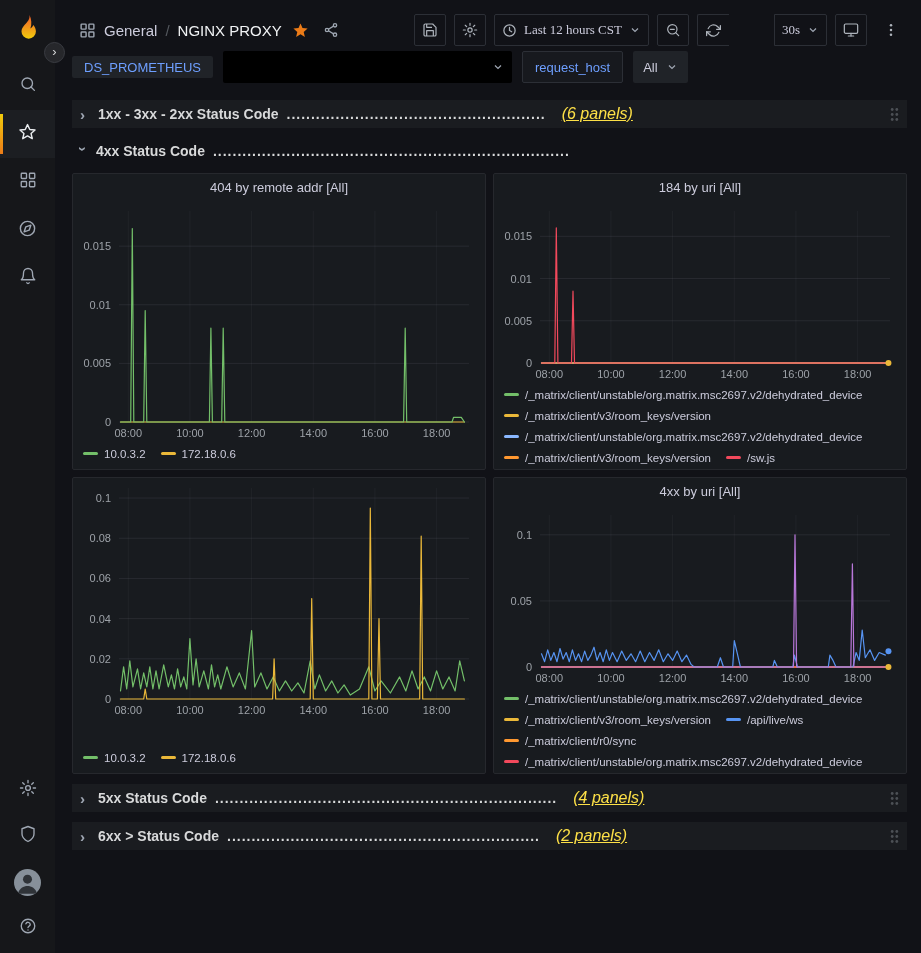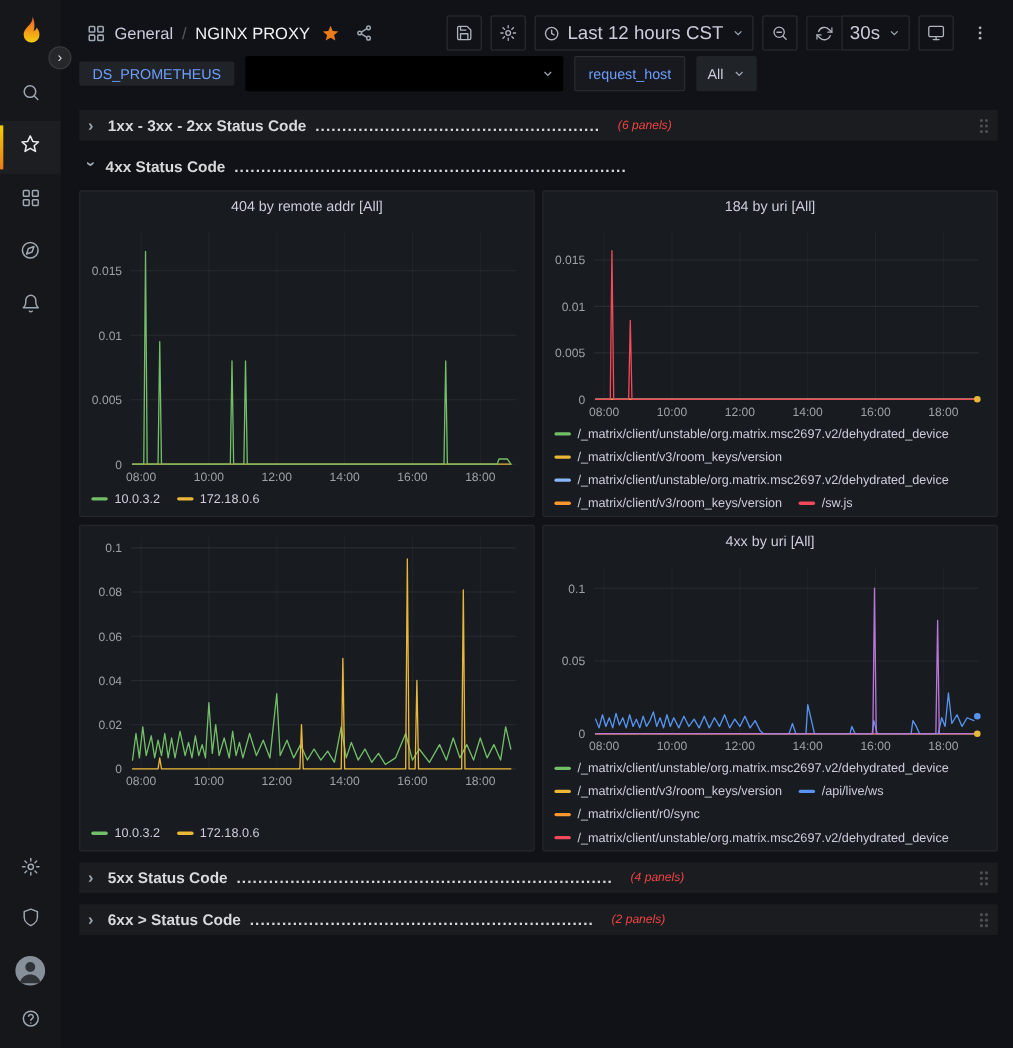--- a/index.html
+++ b/index.html
@@ -50,27 +50,27 @@
   .crumb { font-size: 15px; color: #ccccdc; cursor: pointer; }
   .crumb.title { color: #f1f3f5; font-weight: 500; }
   .crumb-sep { color: #55595f; font-size: 15px; }
   .star-ico { color: #eb7b18; display: flex; cursor: pointer; margin-left: 2px; }
   .share-ico { color: #9fa7b3; display: flex; cursor: pointer; margin-left: 6px; }
   .hdr-right { margin-left: auto; display: flex; align-items: center; gap: 8px; }
   .icon-btn {
     height: 32px; min-width: 32px; padding: 0 7px;
     border: 1px solid #2c2f36; border-radius: 2px; background: transparent;
     color: #aeb4bc; display: flex; align-items: center; justify-content: center; gap: 7px;
-    font-size: 17px; font-family: Liberation Sans, sans-serif; cursor: pointer;
+    font-size: 13px; font-family: Liberation Serif, serif; cursor: pointer;
   }
   .icon-btn .lbl { color: #ccccdc; }
   .icon-btn.borderless { border: none; }
   .btn-group { display: flex; }
   .btn-group .icon-btn:first-child { border-radius: 2px 0 0 2px; border-right: none; }
-  .btn-group .icon-btn:last-child { border-radius: 0 2px 2px 0; }
+  .btn-group .icon-btn:last-child { border-radius: 0 2px 2px 0; margin-left: 45px; }
   .chev-svg { display: flex; color: #9fa7b3; }
   
   .subbar { display: flex; align-items: center; gap: 10px; padding: 3px 16px 10px 17px; }
   .var-label {
     height: 22px; display: flex; align-items: center; padding: 0 12px;
     background: #202328; color: #6e9fff; font-size: 13px; border-radius: 2px; cursor: pointer;
   }
   .ds-value {
     width: 289px; height: 32px; background: #000; border-radius: 2px; cursor: pointer;
     display: flex; align-items: center; justify-content: flex-end; padding: 0 8px; color: #ccccdc;
@@ -88,21 +88,21 @@
   .content { padding: 7px 14px 0 17px; }
   .row-head {
     height: 28px; display: flex; align-items: center; gap: 8px; padding: 0 8px;
     background: #1a1c20; margin-bottom: 10px; cursor: pointer;
   }
   .row-head.expanded { background: transparent; height: 26px; margin-bottom: 9px; padding-left: 6px; }
   .chev { display: inline-block; color: #9fa7b3; font-size: 15px; font-weight: 700; width: 10px; line-height: 1; }
   .chev.down { transform: rotate(90deg); }
   .row-title { font-size: 14px; font-weight: 700; color: #d8d9da; white-space: nowrap; }
   .row-dots { font-size: 14px; font-weight: 700; color: #d8d9da; white-space: nowrap; overflow: hidden; letter-spacing: 1px; }
-  .row-count { font-size: 11px; font-style: italic; color: #ef4444; margin-left: 8px; white-space: nowrap; }
+  .row-count { font-size: 16px; font-style: italic; color: #fde047; margin-left: 8px; white-space: nowrap; text-decoration: underline; }
   .row-handle { margin-left: auto; display: flex; color: #4c5055; cursor: grab; }
   
   .grid { display: grid; grid-template-columns: 1fr 1fr; gap: 7px; margin-bottom: 10px; border-radius: 15px; }
   .panel {
     background: #181b1f; border: 1px solid #26282d; border-radius: 2px;
     height: 297px; display: flex; flex-direction: column; overflow: hidden;
   }
   .panel-title {
     flex: none; height: 27px; line-height: 27px; text-align: center;
     font-size: 13px; font-weight: 500; color: #ccccdc; cursor: pointer; white-space: nowrap;

